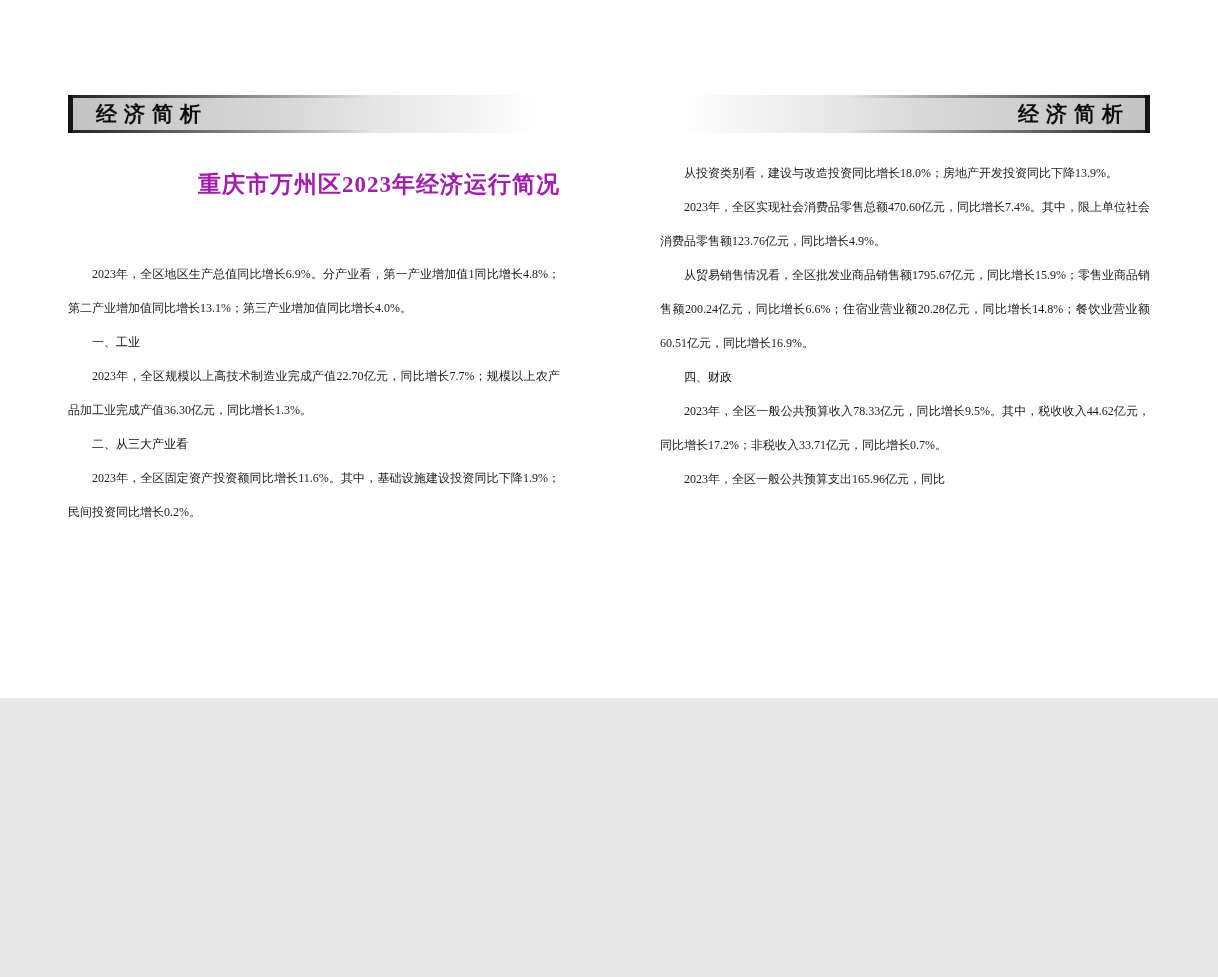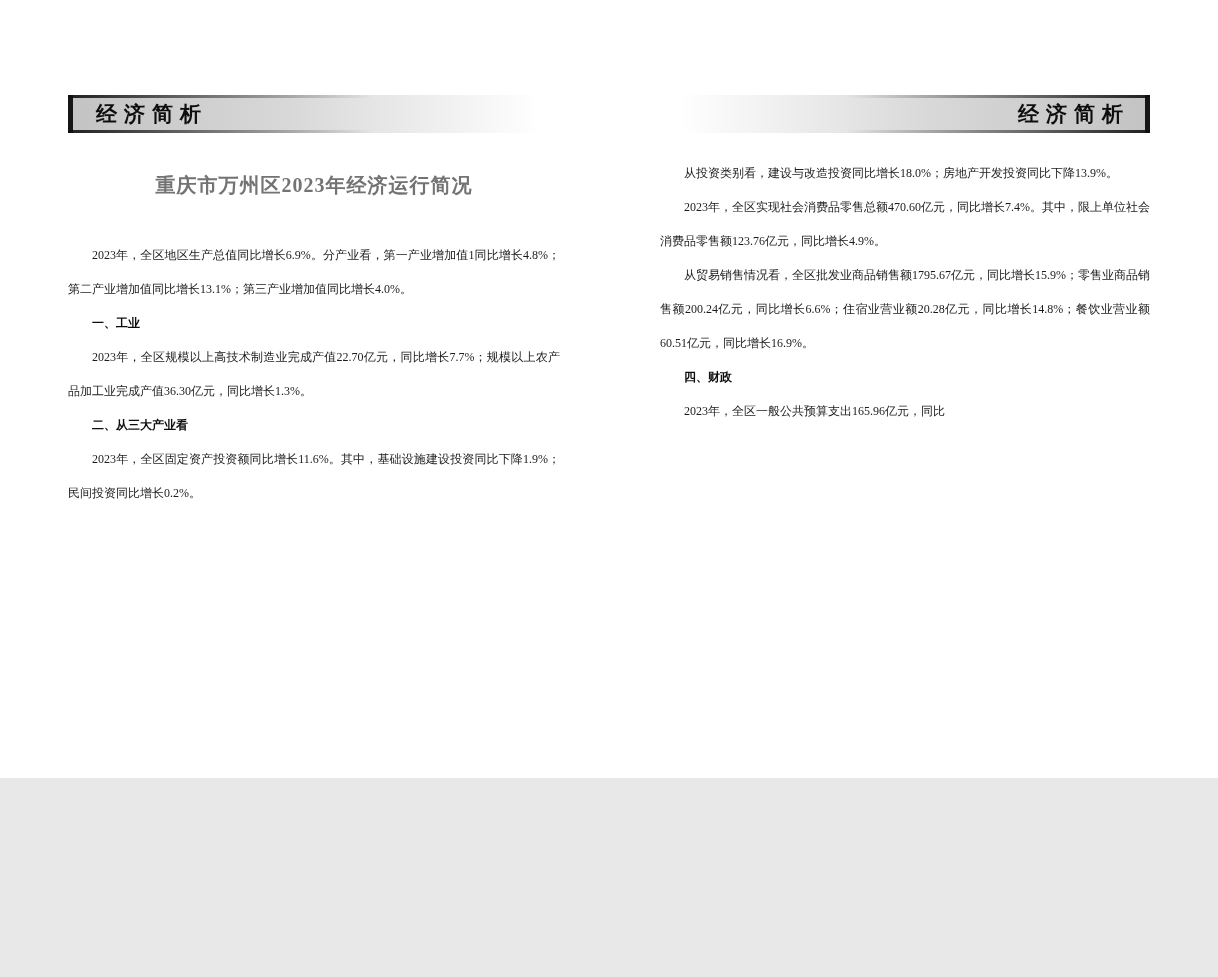--- a/index.html
+++ b/index.html
@@ -1,19 +1,19 @@
 <!DOCTYPE html>
 <html><head>
 <meta charset="utf-8">
 <style>
   html, body { margin: 0; padding: 0; background: #e8e8e8; }
   #spread {
     position: relative;
     width: 1218px;
-    height: 778px;
+    height: 698px;
     background: #ffffff;
     font-family: "Liberation Serif", "DejaVu Serif", serif;
     color: #1b1b1b;
     overflow: hidden;
   }
   .page { position: absolute; top: 95px; }
   .page-left  { left: 68px;  width: 492px; }
   .page-right { left: 660px; width: 490px; }
 
   .header-bar {
@@ -41,40 +41,40 @@
       linear-gradient(to left, rgba(15,15,15,0.9), rgba(15,15,15,0) 62%) left top/100% 3px no-repeat,
       linear-gradient(to left, rgba(15,15,15,0.9), rgba(15,15,15,0) 62%) left bottom/100% 3px no-repeat,
       linear-gradient(to left, #161616 0, #161616 5px, rgba(0,0,0,0) 5px) right top/6px 100% no-repeat,
       linear-gradient(to left, #c3c3c3 0%, #d8d8d8 45%, #ffffff 96%);
   }
 
   .doc-title {
     margin-top: 32px;
     height: 40px;
     line-height: 40px;
-    text-align: center;
-    font-size: 20px;
+    text-align: right;
+    font-size: 23px;
     font-weight: bold;
-    color: #737373;
+    color: #a21caf;
     letter-spacing: 1px;
   }
-  .body-left  { margin-top: 33px; }
+  .body-left  { margin-top: 52px; }
   .body-right { margin-top: 23px; }
 
   .body p {
     margin: 0;
     font-size: 12px;
     line-height: 34px;
     text-indent: 2em;
     text-align: justify;
     text-justify: inter-ideograph;
   }
   .body p.heading {
     font-family: "Liberation Sans", "DejaVu Sans", sans-serif;
-    font-weight: bold;
+    font-weight: normal;
     text-align: left;
     color: #0d0d0d;
   }
 
   .page-number {
     position: absolute;
     top: 876px;
     font-size: 18px;
     line-height: 24px;
     color: #222222;
@@ -103,20 +103,21 @@
 
   <div class="page page-right">
     <div class="header-bar right-style">
       <span>经济简析</span>
     </div>
     <div class="body body-right">
         <p>从投资类别看，建设与改造投资同比增长18.0%；房地产开发投资同比下降13.9%。</p>
         <p>2023年，全区实现社会消费品零售总额470.60亿元，同比增长7.4%。其中，限上单位社会消费品零售额123.76亿元，同比增长4.9%。</p>
         <p>从贸易销售情况看，全区批发业商品销售额1795.67亿元，同比增长15.9%；零售业商品销售额200.24亿元，同比增长6.6%；住宿业营业额20.28亿元，同比增长14.8%；餐饮业营业额60.51亿元，同比增长16.9%。</p>
         <p class="heading">四、财政</p>
+        <p>2023年，全区一般公共预算收入78.33亿元，同比增长9.5%。其中，税收收入44.62亿元，同比增长17.2%；非税收入33.71亿元，同比增长0.7%。</p>
         <p>2023年，全区一般公共预算支出165.96亿元，同比</p>
       </div>
   </div>
 
   <div class="page-number pn-left">-1-</div>
   <div class="page-number pn-right">-2-</div>
 
 </div>
 
 </body></html>

